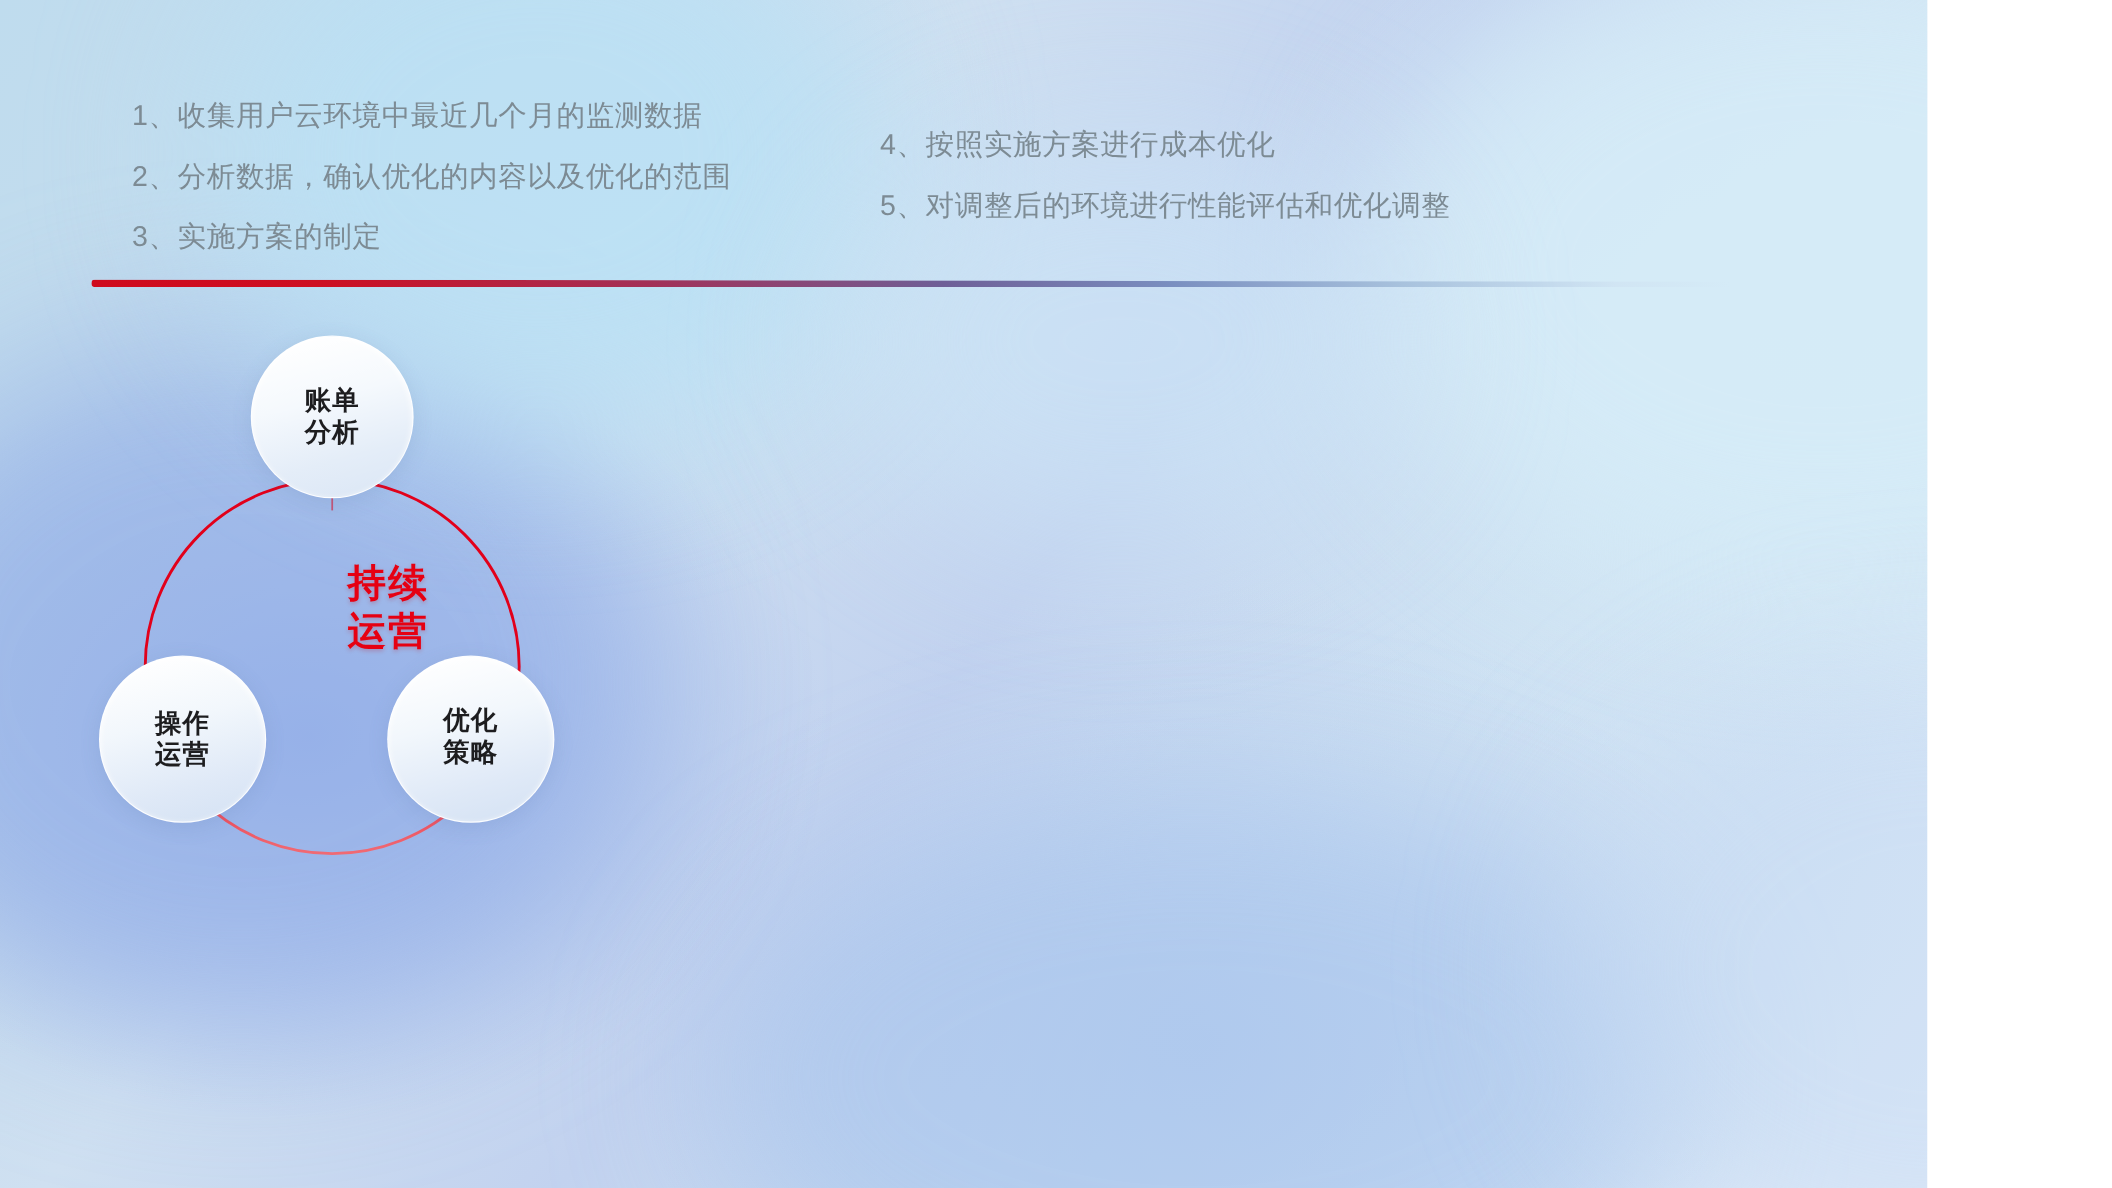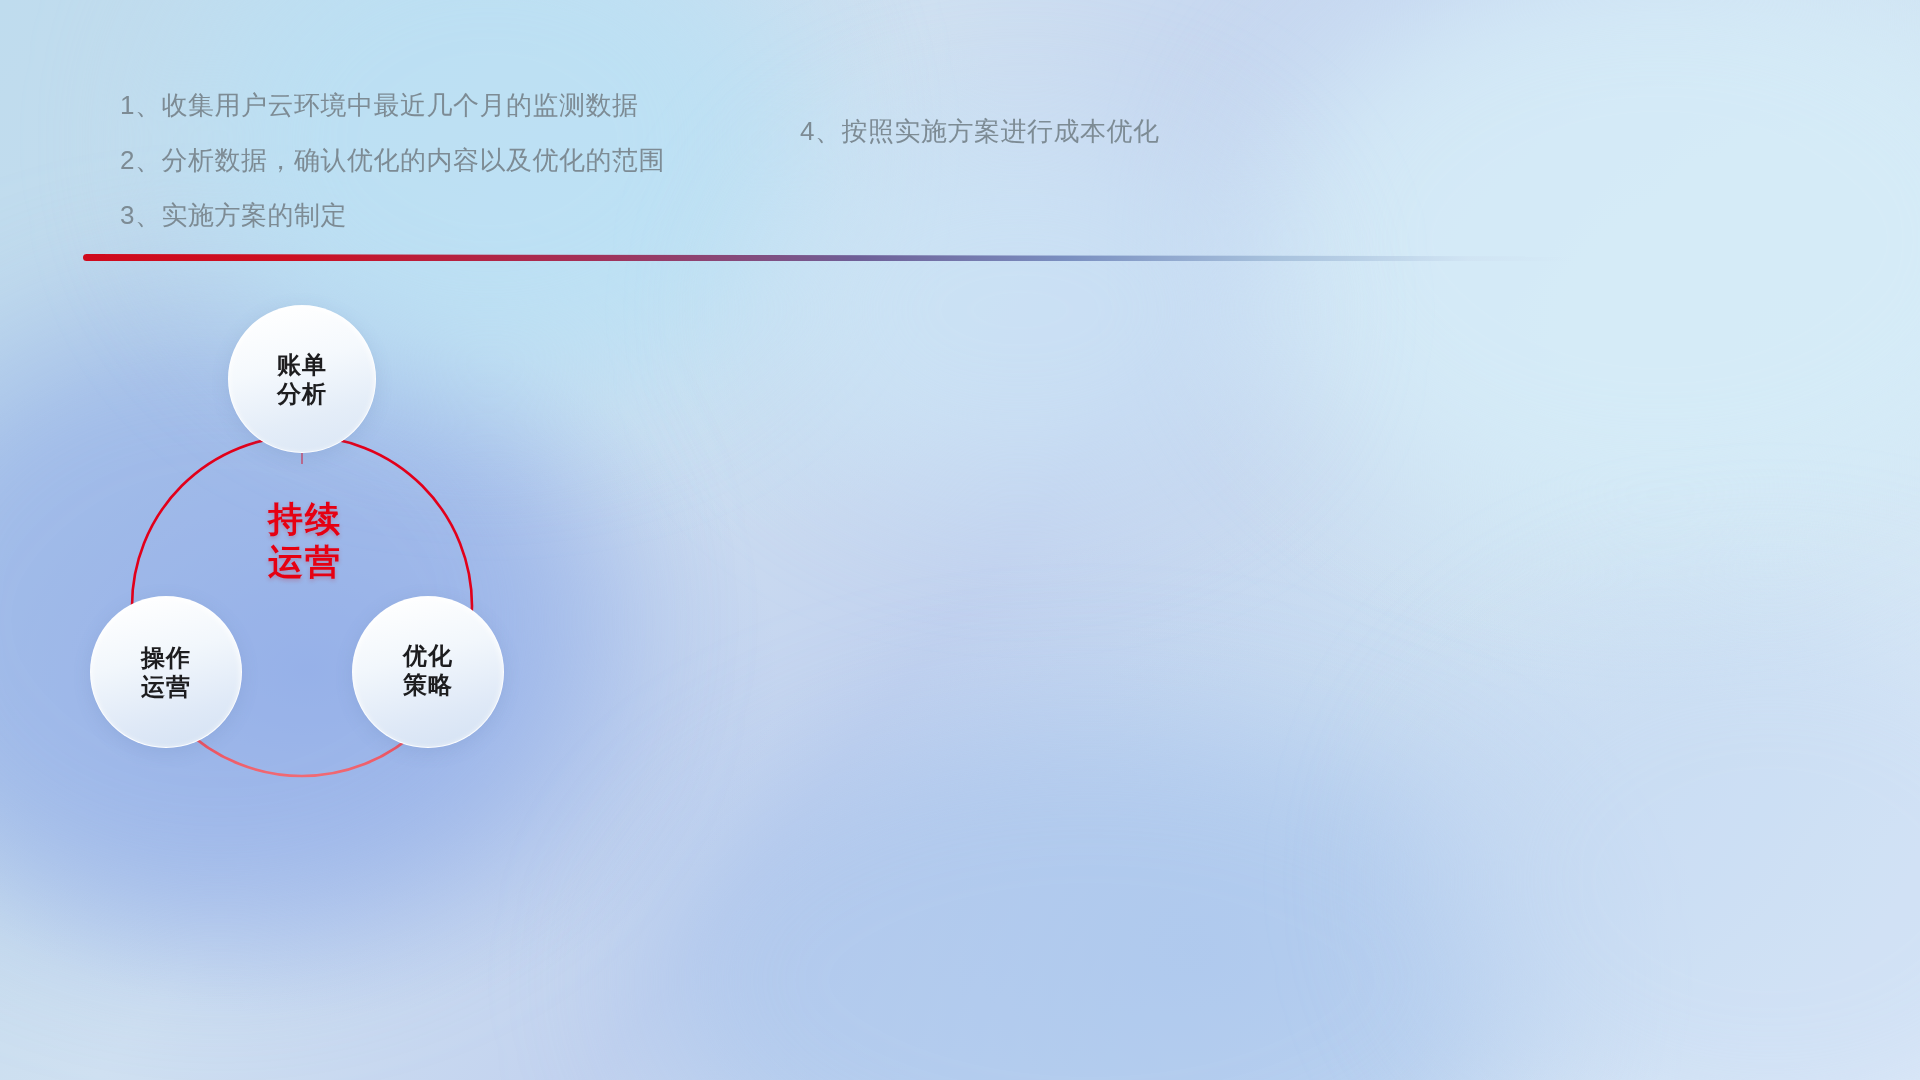--- a/index.html
+++ b/index.html
@@ -6,21 +6,21 @@
   * { margin:0; padding:0; box-sizing:border-box; }
   html, body {
     width:1920px; height:1080px;
     overflow:hidden;
     font-family:"Liberation Sans", "DejaVu Sans", sans-serif;
   }
 
   
   .slide {
     position:relative;
-    width:1920px; height:1080px;
+    width:1752px; height:1080px;
     background:
       radial-gradient(ellipse 760px 560px at 16% 62%, rgba(150,175,235,0.72) 0%, rgba(150,175,235,0.0) 62%),
       radial-gradient(ellipse 680px 520px at 34% 22%, rgba(196,226,244,0.85) 0%, rgba(196,226,244,0.0) 60%),
       radial-gradient(ellipse 820px 680px at 62% 88%, rgba(176,200,238,0.60) 0%, rgba(176,200,238,0.0) 62%),
       radial-gradient(ellipse 900px 620px at 92% 30%, rgba(210,232,246,0.85) 0%, rgba(210,232,246,0.0) 66%),
       radial-gradient(ellipse 700px 520px at 78% 72%, rgba(203,222,243,0.7) 0%, rgba(203,222,243,0.0) 62%),
       linear-gradient(128deg, #bfdcee 0%, #c5dced 18%, #cfe0f1 34%, #c2d2ef 52%, #cfe2f2 70%, #d8e8f6 84%, #e4eefa 100%);
     overflow:hidden;
   }
   .bg-blob {
@@ -88,23 +88,23 @@
     left:272px; top:316px; width:152px; height:152px;
     background:linear-gradient(165deg, #ffffff 6%, #f2f7fc 40%, #dfe9f7 74%, #d3e1f3 100%);
     font-family:Liberation Mono, monospace;
   }
   .bubble-line {
     font-size:24px; font-weight:700; color:#1d1d1f;
     line-height:1.22; letter-spacing:1px;
   }
   .center-label {
     position:absolute;
-    left:140px; top:218px;
+    left:140px; top:230px;
     width:170px;
-    text-align:center;
+    text-align:right;
   }
   .center-line {
     font-size:35px; font-weight:800; color:#e60012;
     line-height:1.22; letter-spacing:2px;
     text-shadow:0 2px 4px rgba(190,0,20,0.25);
   }
 
   
   .card {
     position:absolute;
@@ -166,20 +166,21 @@
   <div class="bg-blob blob-f"></div>
 
   <div class="list-col list-left">
     <div class="list-item">1、收集用户云环境中最近几个月的监测数据</div>
     <div class="list-item">2、分析数据，确认优化的内容以及优化的范围</div>
     <div class="list-item">3、实施方案的制定</div>
   </div>
 
   <div class="list-col list-right">
     <div class="list-item">4、按照实施方案进行成本优化</div>
+    <div class="list-item">5、对调整后的环境进行性能评估和优化调整</div>
   </div>
 
   <div class="divider"></div>
 
   <div class="diagram">
 
     <svg width="460" height="500" viewBox="0 0 460 500">
       <defs>
         <linearGradient id="ringGrad" x1="0" y1="0" x2="0" y2="1">
           <stop offset="0%" stop-color="#e2001a"></stop>

